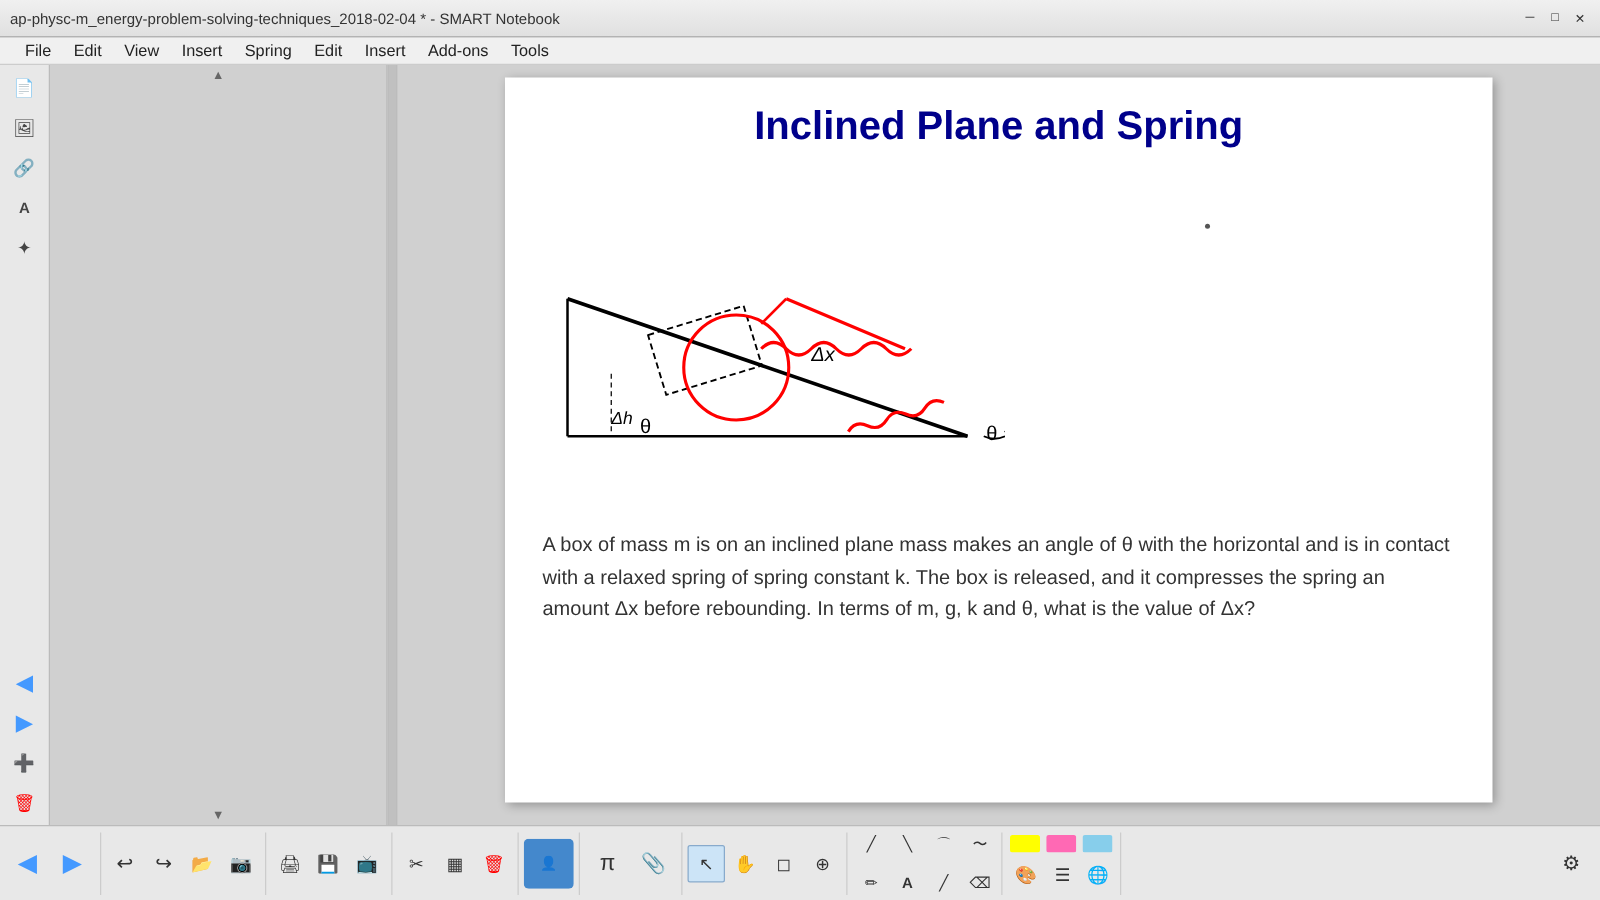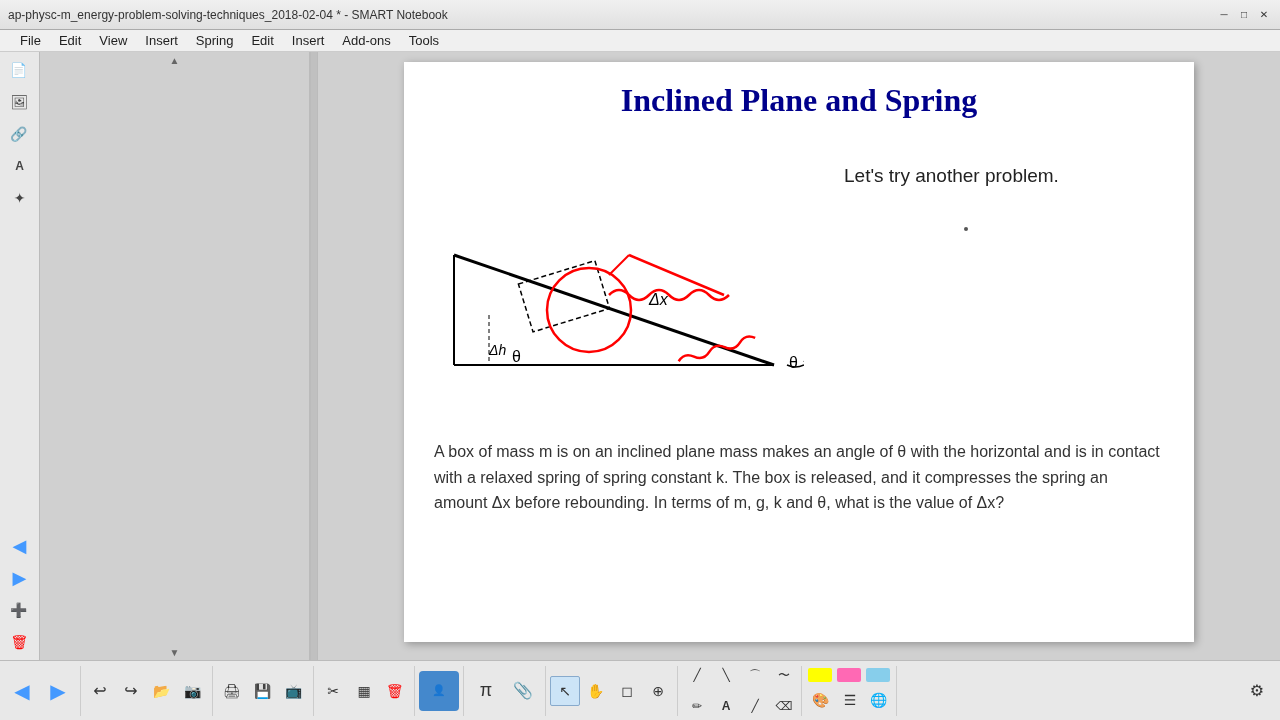--- a/index.html
+++ b/index.html
@@ -110,22 +110,22 @@
       padding: 20px 30px;
       box-shadow: 2px 2px 8px rgba(0,0,0,0.3);
       position: relative;
     }
 
     .slide-title {
       text-align: center;
       font-size: 32px;
       font-weight: bold;
       color: #00008b;
-      margin-bottom: 36px;
-      font-family: Liberation Serif, serif;
+      margin-bottom: 20px;
+      font-family: Liberation Sans, sans-serif;
     }
 
     .slide-content {
       display: flex;
       gap: 20px;
     }
 
     .diagram-area {
       width: 390px;
       flex-shrink: 0;
@@ -303,21 +303,20 @@
             <path d="M175,140 Q185,130 195,140 Q205,150 215,140 Q225,130 235,140 Q245,150 255,140 Q265,130 275,140 Q285,150 295,140" fill="none" stroke="red" stroke-width="2.5"></path>
 
             <line x1="175" y1="120" x2="195" y2="100" stroke="red" stroke-width="2"></line>
             <line x1="195" y1="100" x2="290" y2="140" stroke="red" stroke-width="2.5"></line>
 
             <line x1="55" y1="160" x2="55" y2="210" stroke="black" stroke-width="1" stroke-dasharray="4,3"></line>
           </svg>
         </div>
 
         <div class="text-area">
-          <p class="let-try">Let's try another problem.</p>
 
           <div style="width:4px; height:4px; background:#555; border-radius:50%; margin: 40px auto 10px 120px;"></div>
         </div>
       </div>
 
       <p class="problem-text">A box of mass m is on an inclined plane mass makes an angle of θ with the horizontal and is in contact with a relaxed spring of spring  constant k.  The box is released, and it compresses the spring an amount Δx before rebounding.  In terms of m, g, k and θ, what is the value of Δx?</p>
 
 
     </div>
   </div>

